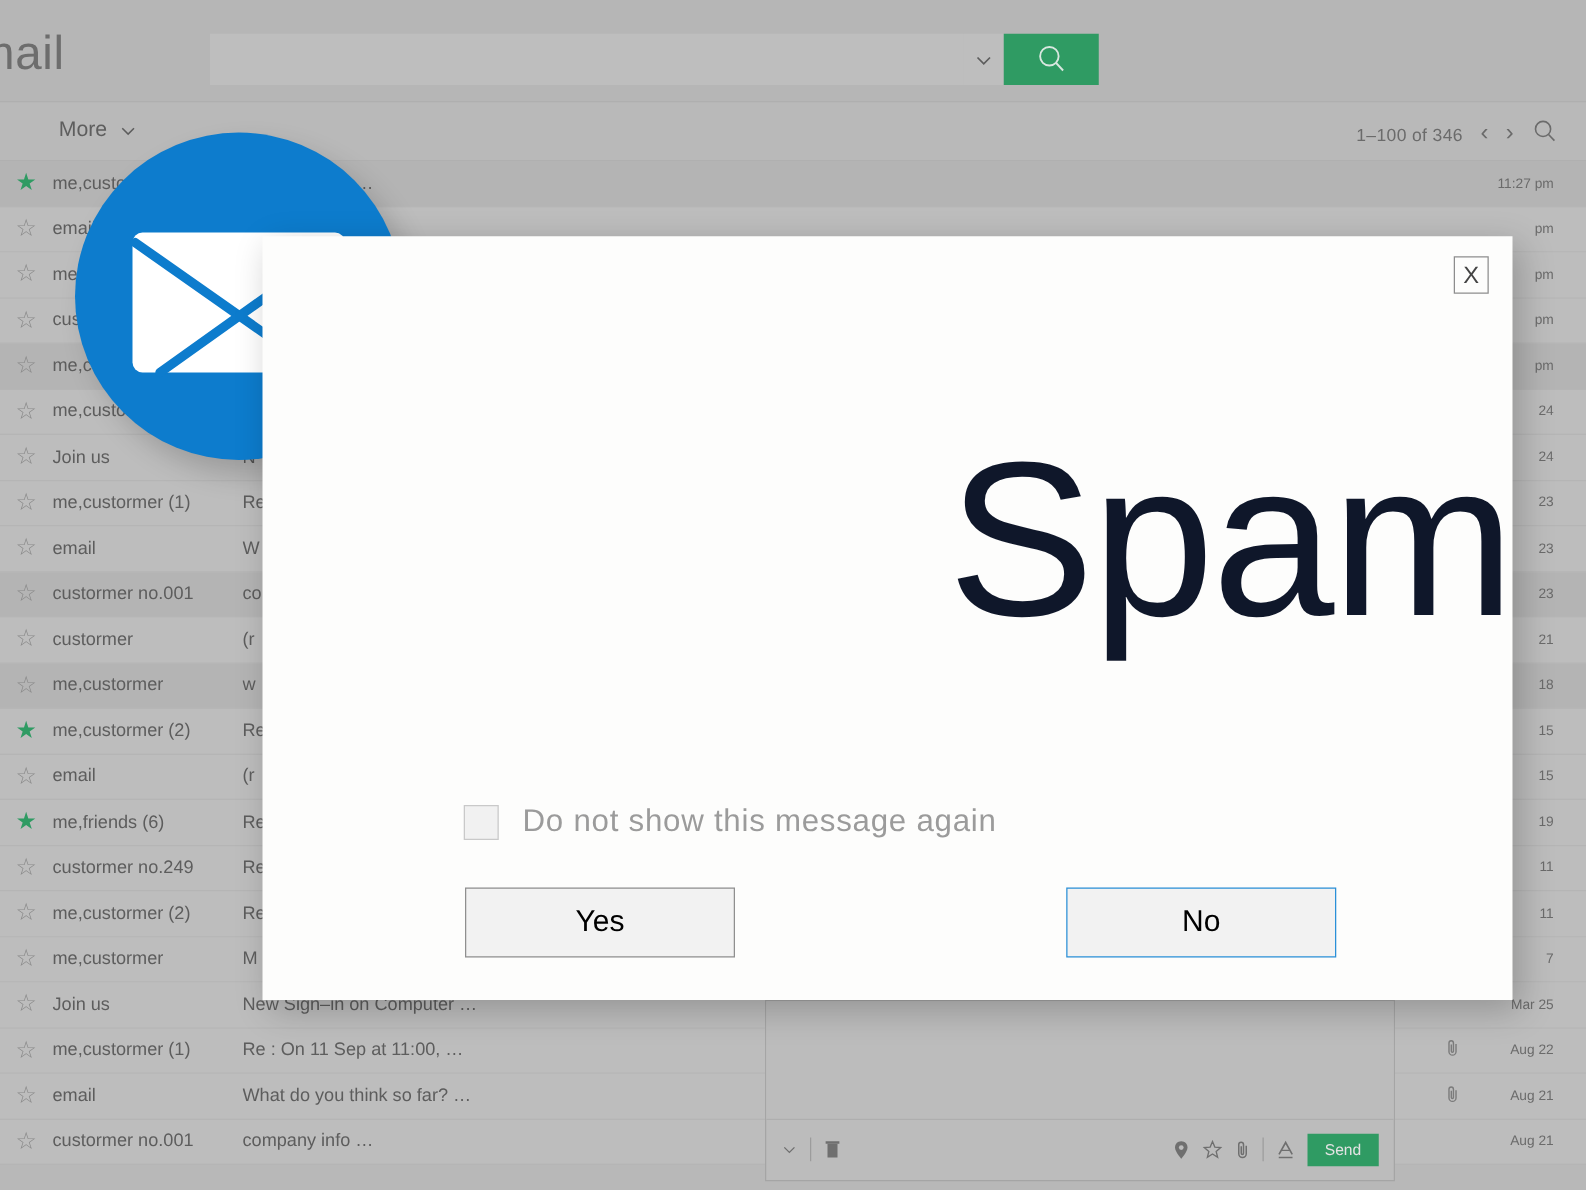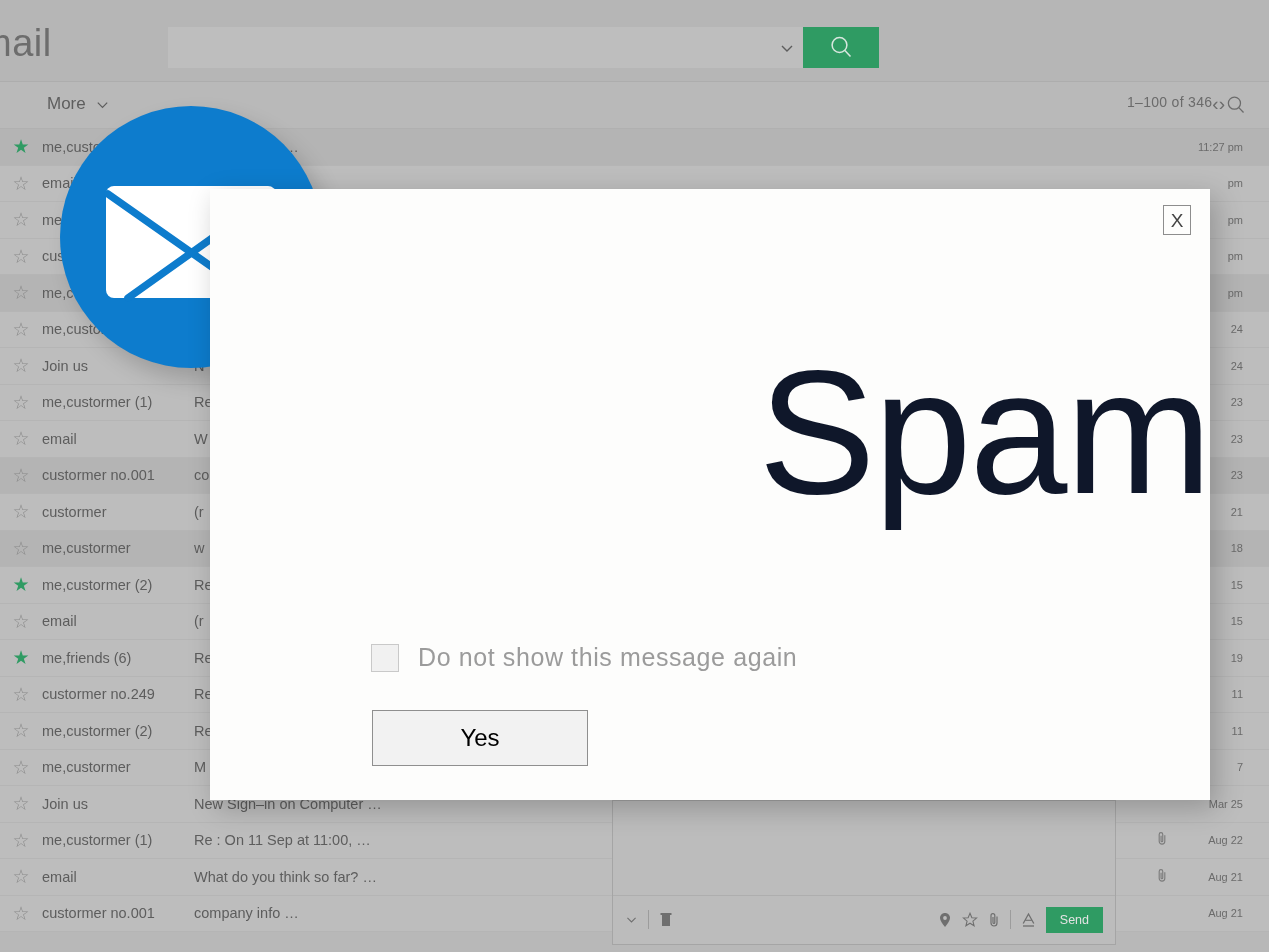--- a/index.html
+++ b/index.html
@@ -93,21 +93,22 @@
     gap: 9px;
     font-size: 17px;
     color: #5e5e5e;
     cursor: pointer;
     font-weight: 300;
   }
   .pager {
     position: absolute;
     right: 22px; top: 12px;
     display: flex;
-    align-items: flex-start;
+    align-items: flex-end;
+    gap: 14px;
   }
   .pager-count {
     font-size: 14px;
     color: #6b6b6b;
     letter-spacing: 0.3px;
   }
   .pager-arrow {
     font-size: 19px;
     color: #6b6b6b;
     cursor: pointer;
@@ -577,16 +578,17 @@
 
     <div class="modal-title">Spam</div>
 
     <div class="modal-check-row">
       <div class="checkbox"></div>
       <div class="check-label">Do not show this message again</div>
     </div>
 
     <div class="modal-buttons">
       <div class="dlg-btn yes">Yes</div>
+      <div class="dlg-btn no">No</div>
     </div>
   </div>
 
 </div>
 
 </body></html>

